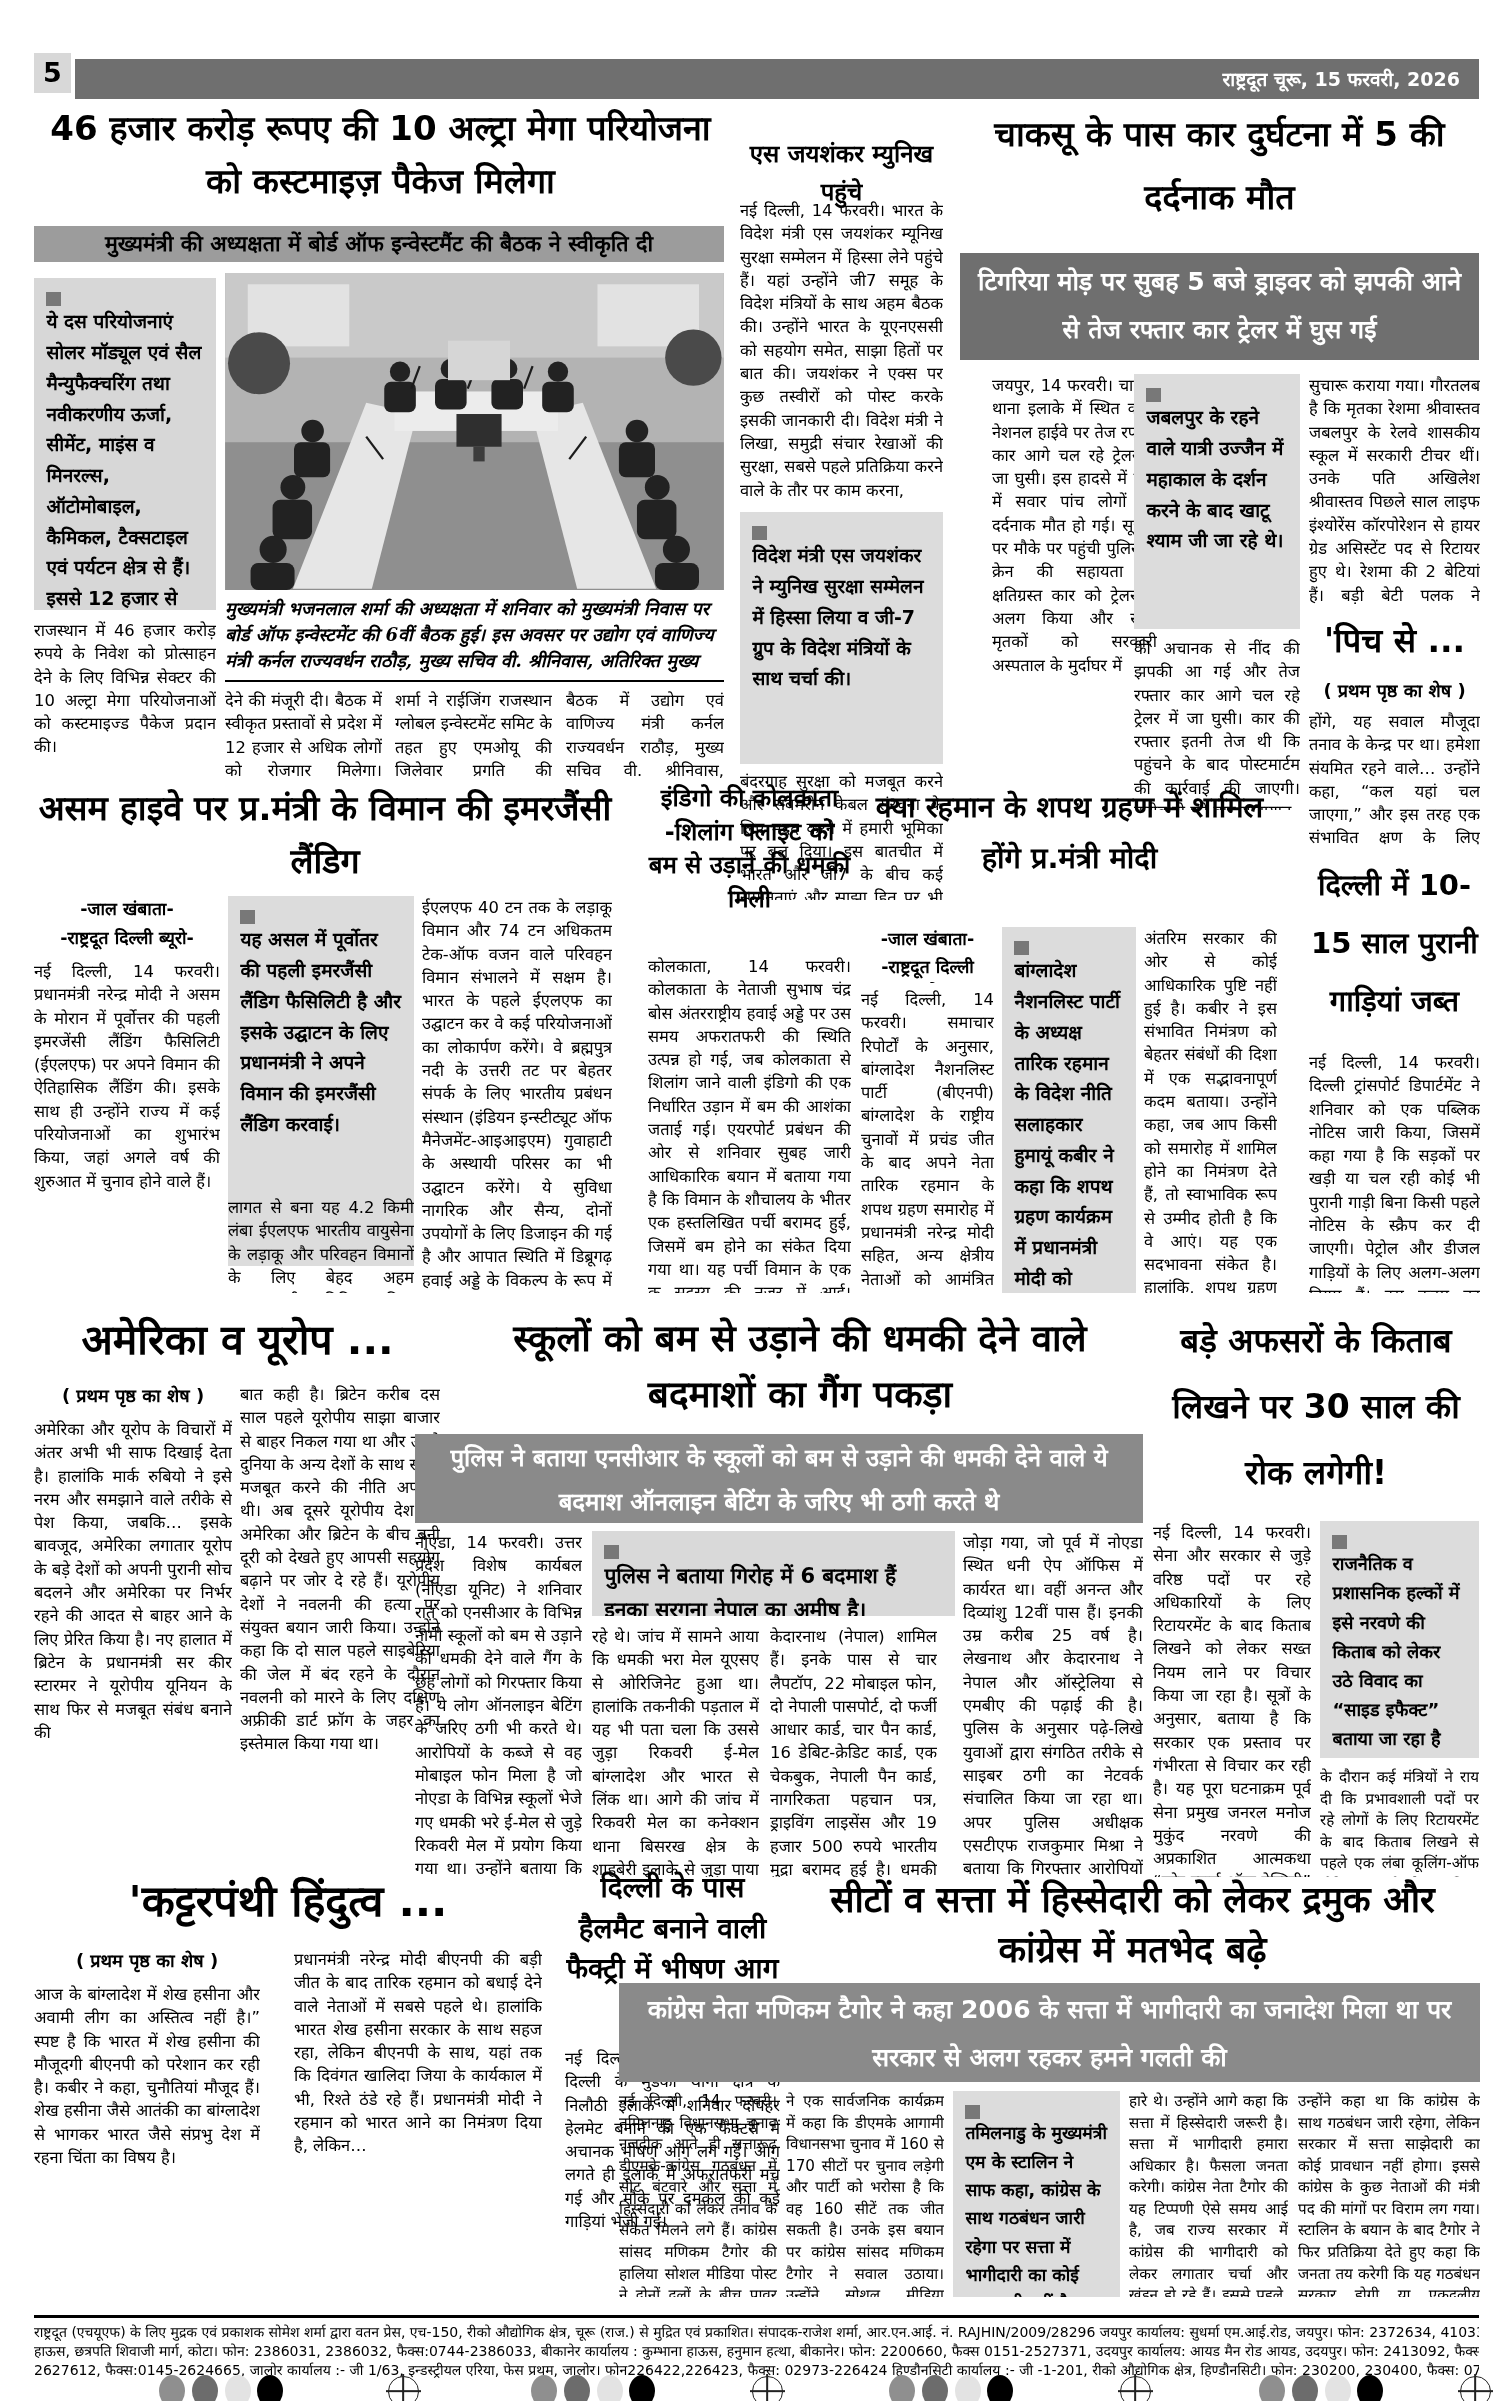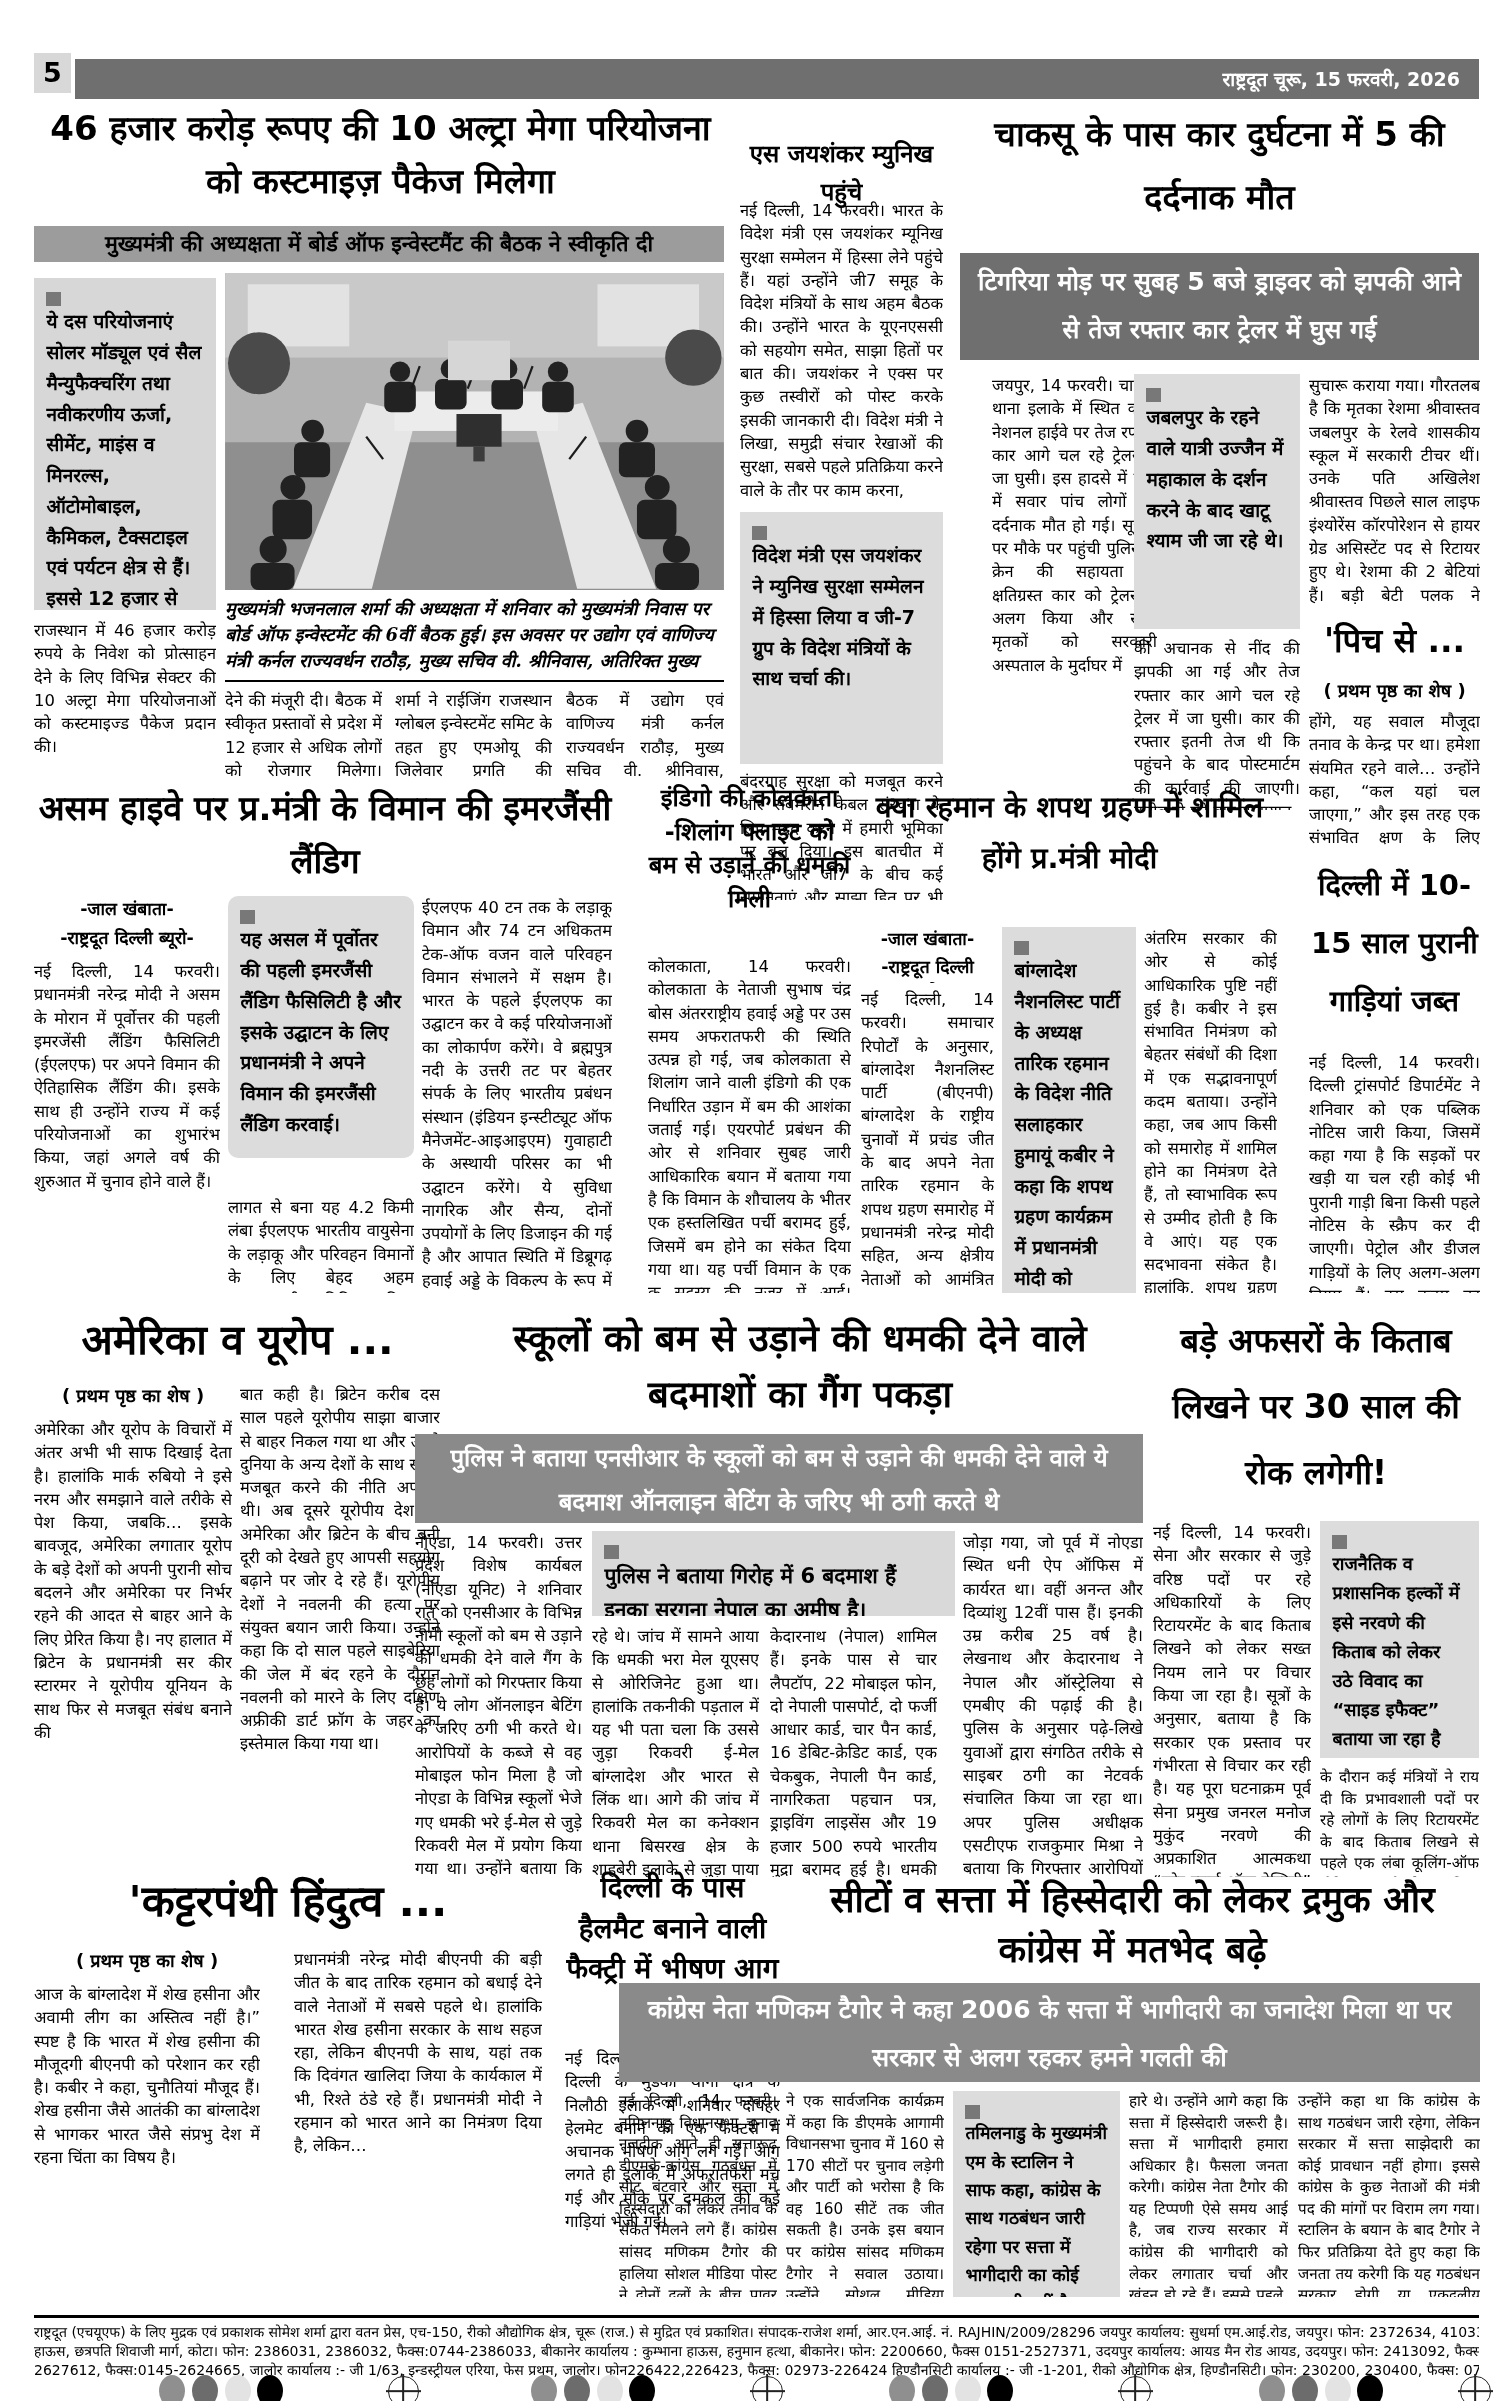--- a/index.html
+++ b/index.html
@@ -109,21 +109,21 @@
   <div class="abs contline" style="left:1309px;top:678px;width:171px;height:28px;">( प्रथम पृष्ठ का शेष )</div>
   <div class="abs body" style="left:1309px;top:710px;width:171px;height:138px;">होंगे, यह सवाल मौजूदा तनाव के केन्द्र पर था। हमेशा संयमित रहने वाले… उन्होंने कहा, “कल यहां चल जाएगा,” और इस तरह एक संभावित क्षण के लिए दरवाजा खुला छोड़ दिया।</div>
 
   <div class="abs headline" style="left:1309px;top:856px;width:171px;height:186px;font-size:29px;line-height:2.0;">दिल्ली में 10-15 साल पुरानी गाड़ियां जब्त होंगी</div>
   <div class="abs body" style="left:1309px;top:1051px;width:171px;height:242px;">नई दिल्ली, 14 फरवरी। दिल्ली ट्रांसपोर्ट डिपार्टमेंट ने शनिवार को एक पब्लिक नोटिस जारी किया, जिसमें कहा गया है कि सड़कों पर खड़ी या चल रही कोई भी पुरानी गाड़ी बिना किसी पहले नोटिस के स्क्रैप कर दी जाएगी। पेट्रोल और डीजल गाड़ियों के लिए अलग-अलग नियम हैं। इस कदम का मकसद नेशनल कैपिटल में एयर पॉल्यूशन स्टैंडर्ड्स को सख्ती से लागू करना है। 10 साल से पुरानी डीजल गाड़ियां और 15 साल से पुरानी पेट्रोल गाड़ियां पुरानी गाड़ियों की कैटेगरी में आती हैं। अपने नोटिस में, ट्रांसपोर्ट डिपार्टमेंट ने पुरानी गाड़ियों के मालिकों से नो ऑब्जेक्शन सर्टिफिकेट (एनओसी) लेने और अपनी गाड़ियों को शहर से बाहर ले जाने की रिक्वेस्ट की है।</div>
 
   <div class="abs headline" style="left:34px;top:782px;width:582px;height:107px;font-size:34px;line-height:1.55;">असम हाइवे पर प्र.मंत्री के विमान की इमरजैंसी लैंडिग</div>
   <div class="abs byline" style="left:34px;top:897px;width:186px;height:29px;">-जाल खंबाता-</div>
   <div class="abs byline" style="left:34px;top:926px;width:186px;height:29px;">-राष्ट्रदूत दिल्ली ब्यूरो-</div>
   <div class="abs body" style="left:34px;top:960px;width:186px;height:333px;">नई दिल्ली, 14 फरवरी। प्रधानमंत्री नरेन्द्र मोदी ने असम के मोरान में पूर्वोत्तर की पहली इमरजेंसी लैंडिंग फैसिलिटी (ईएलएफ) पर अपने विमान की ऐतिहासिक लैंडिंग की। इसके साथ ही उन्होंने राज्य में कई परियोजनाओं का शुभारंभ किया, जहां अगले वर्ष की शुरुआत में चुनाव होने वाले हैं।</div>
-  <div class="abs quotebox" style="left:228px;top:896px;width:186px;height:262px;border-radius:10px;">
+  <div class="abs quotebox" style="left:228px;top:896px;width:186px;height:370px;">
     <span class="bullet"></span><span class="qtext">यह असल में पूर्वोतर की पहली इमरजैंसी लैंडिग फैसिलिटी है और इसके उद्घाटन के लिए प्रधानमंत्री ने अपने विमान की इमरजैंसी लैंडिग करवाई।</span>
   </div>
   <div class="abs body" style="left:228px;top:1196px;width:186px;height:97px;">लागत से बना यह 4.2 किमी लंबा ईएलएफ भारतीय वायुसेना के लड़ाकू और परिवहन विमानों के लिए बेहद अहम आपातकालीन प्रतिक्रिया सुविधा है।</div>
   <div class="abs body" style="left:422px;top:896px;width:190px;height:398px;">ईएलएफ 40 टन तक के लड़ाकू विमान और 74 टन अधिकतम टेक-ऑफ वजन वाले परिवहन विमान संभालने में सक्षम है। भारत के पहले ईएलएफ का उद्घाटन कर वे कई परियोजनाओं का लोकार्पण करेंगे। वे ब्रह्मपुत्र नदी के उत्तरी तट पर बेहतर संपर्क के लिए भारतीय प्रबंधन संस्थान (इंडियन इन्स्टीट्यूट ऑफ मैनेजमेंट-आइआइएम) गुवाहाटी के अस्थायी परिसर का भी उद्घाटन करेंगे। ये सुविधा नागरिक और सैन्य, दोनों उपयोगों के लिए डिजाइन की गई है और आपात स्थिति में डिब्रूगढ़ हवाई अड्डे के विकल्प के रूप में कार्य करेगी।</div>
 
   <div class="abs headline" style="left:648px;top:782px;width:203px;height:167px;font-size:24px;line-height:1.4;">इंडिगो की कोलकाता -शिलांग फ्लाइट को बम से उड़ाने की धमकी मिली</div>
   <div class="abs body" style="left:648px;top:955px;width:203px;height:338px;">कोलकाता, 14 फरवरी। कोलकाता के नेताजी सुभाष चंद्र बोस अंतरराष्ट्रीय हवाई अड्डे पर उस समय अफरातफरी की स्थिति उत्पन्न हो गई, जब कोलकाता से शिलांग जाने वाली इंडिगो की एक निर्धारित उड़ान में बम की आशंका जताई गई। एयरपोर्ट प्रबंधन की ओर से शनिवार सुबह जारी आधिकारिक बयान में बताया गया है कि विमान के शौचालय के भीतर एक हस्तलिखित पर्ची बरामद हुई, जिसमें बम होने का संकेत दिया गया था। यह पर्ची विमान के एक क्रू सदस्य की नजर में आई। संदिग्ध संदेश मिलते ही चालक दल ने तत्काल इसकी सूचना संबंधित सुरक्षा एजेंसियों और एयरपोर्ट अधिकारियों को दी। सूचना मिलते ही हवाई अड्डे पर आपात सुरक्षा प्रोटोकॉल सक्रिय कर दिया गया।</div>
 
   <div class="abs headline" style="left:861px;top:782px;width:417px;height:138px;font-size:29px;line-height:1.75;">क्या रहमान के शपथ ग्रहण में शामिल होंगे प्र.मंत्री मोदी</div>
   <div class="abs byline" style="left:861px;top:927px;width:133px;height:28px;">-जाल खंबाता-</div>

